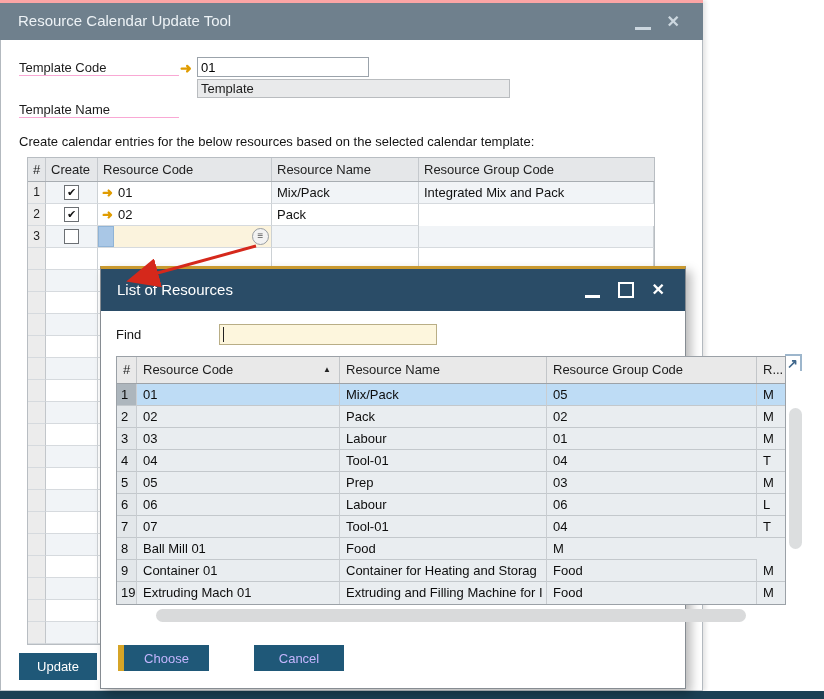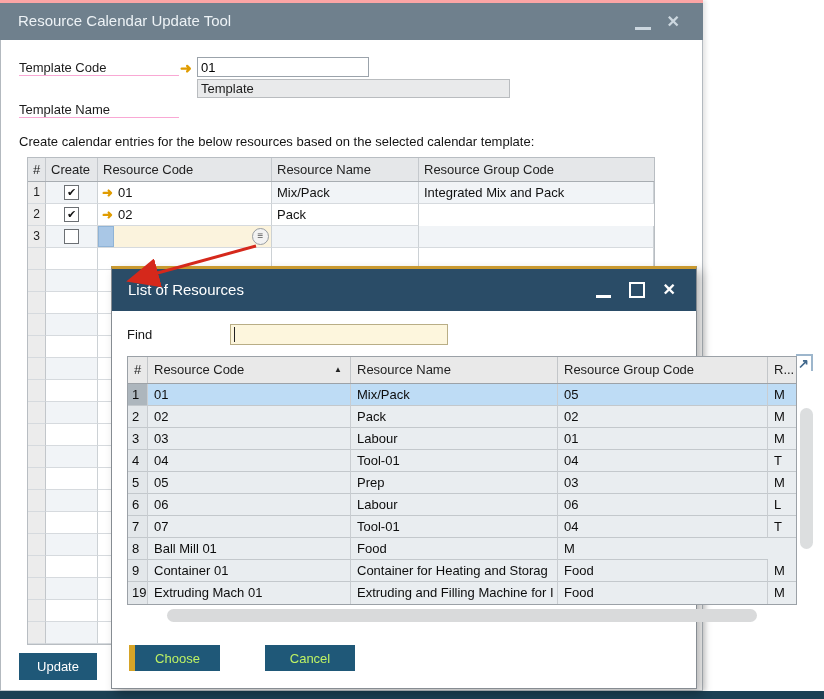--- a/index.html
+++ b/index.html
@@ -49,21 +49,21 @@
   .cream{flex:1;height:100%;background:#fbf3dd;position:relative;}
   .picker{position:absolute;right:2px;top:2px;width:15px;height:15px;border-radius:50%;
           border:1px solid #989da2;background:#f2f2f2;color:#555;font-size:10px;line-height:14px;text-align:center;}
   .update-btn{position:absolute;left:18px;top:653px;width:78px;height:27px;background:#1f5878;color:#fff;
               font-size:13px;display:flex;align-items:center;justify-content:center;}
 
   
   .bottom-bar{position:absolute;left:0;top:691px;width:824px;height:8px;background:#1c4054;}
 
   
-  .dialog{position:absolute;left:111px;top:266px;width:586px;height:423px;background:#fff;
+  .dialog{position:absolute;left:100px;top:266px;width:586px;height:423px;background:#fff;
           border:1px solid #868c92;border-top:3px solid #c9992f;box-sizing:border-box;
           box-shadow:5px 5px 10px rgba(0,0,0,.28);z-index:10;}
   .dlg-titlebar{position:absolute;left:0;top:0;right:0;height:42px;background:#2a4c67;color:#fff;
                 font-size:15px;line-height:42px;padding-left:16px;}
   .dlg-controls{position:absolute;right:20px;top:0;height:42px;display:flex;align-items:center;gap:18px;}
   .dlg-min{width:15px;height:3px;background:#fff;margin-top:12px;}
   .dlg-max{width:12px;height:12px;border:2px solid #fff;}
   .dlg-close{color:#fff;font-size:16px;font-weight:bold;line-height:1;}
 
   .find-label{position:absolute;left:15px;top:58px;font-size:13px;color:#161616;}
@@ -88,21 +88,21 @@
   .drow.sel .dnum{background:#adb6bd;}
   .drow:last-child .dc{border-bottom:none;}
 
   .expand-ic{position:absolute;left:684px;top:85px;width:15px;height:15px;border-top:2px solid #9db6cc;
              border-right:2px solid #9db6cc;color:#41688c;font-size:13px;line-height:16px;text-align:center;
              font-weight:bold;}
   .vscroll{position:absolute;left:688px;top:139px;width:13px;height:141px;background:#dcdedf;border-radius:7px;}
   .hscroll{position:absolute;left:55px;top:340px;width:590px;height:13px;background:#d9dadb;border-radius:7px;}
 
   .btn-accent{position:absolute;left:17px;top:376px;width:6px;height:26px;background:#d6a427;}
-  .btn{position:absolute;height:26px;background:#1f5878;color:#bef264;font-size:13px;display:flex;
+  .btn{position:absolute;height:26px;background:#1f5878;color:#c4b5fd;font-size:13px;display:flex;
        align-items:center;justify-content:center;}
   .btn-choose{left:23px;top:376px;width:85px;}
   .btn-cancel{left:113px;top:376px;width:90px;margin-left:40px;}
 
   .annot-svg{position:absolute;left:0;top:0;width:824px;height:699px;pointer-events:none;z-index:50;}
 </style>
 </head>
 <body>
 
 <div class="stage">

